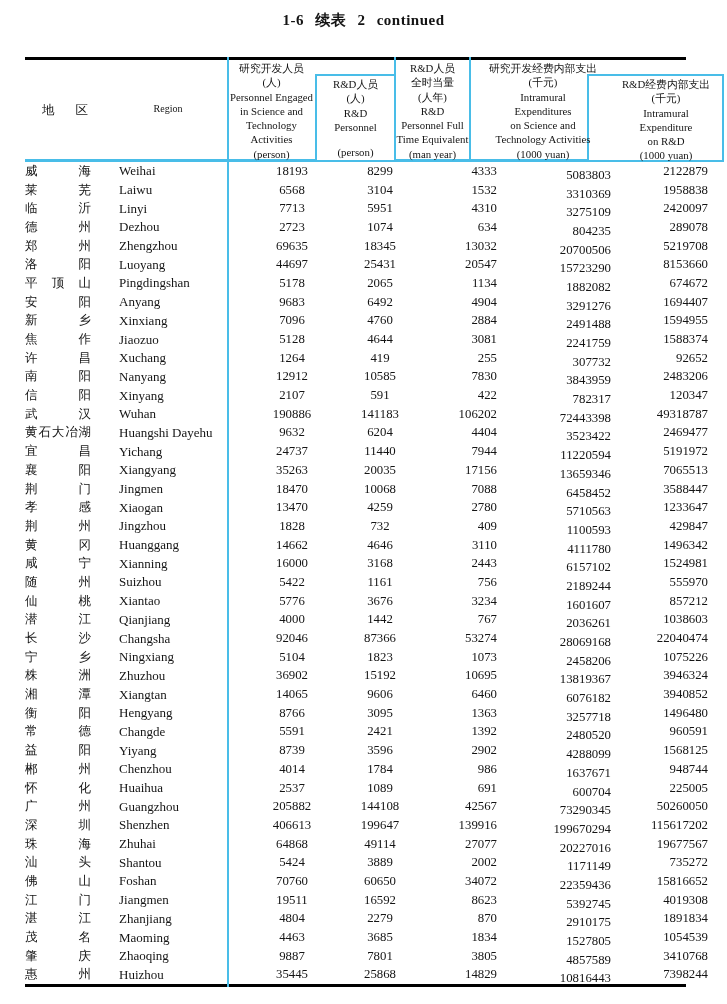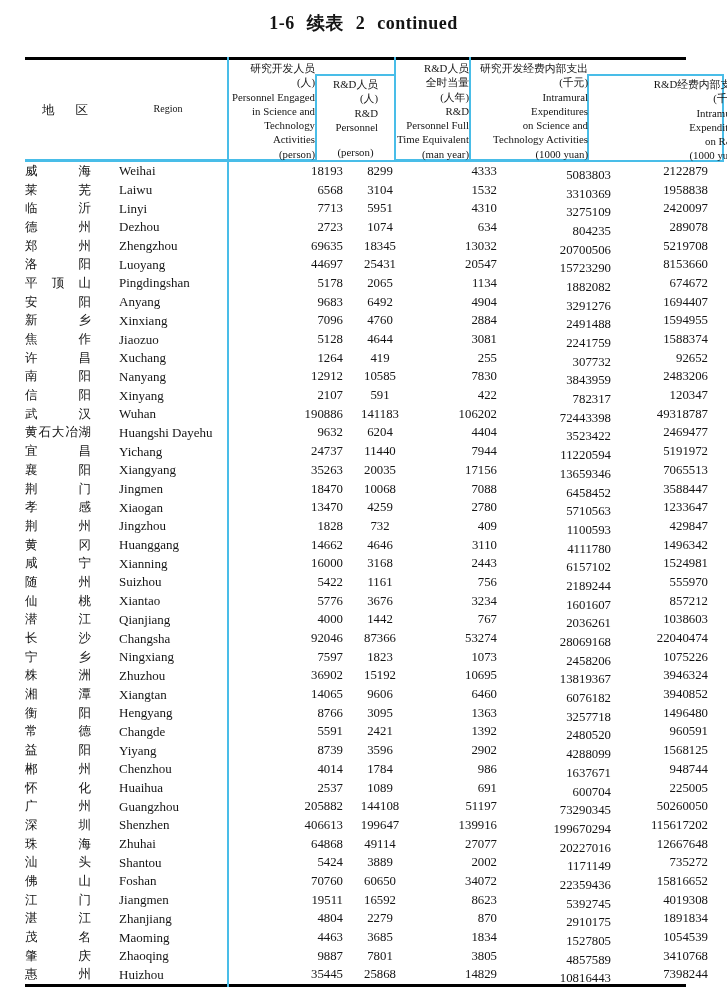--- a/index.html
+++ b/index.html
@@ -10,49 +10,49 @@
     width: 727px; height: 1004px;
     margin: 0 auto;
     background: #ffffff;
     font-family: "Liberation Serif", "DejaVu Serif", serif;
     color: var(--ink);
     overflow: hidden;
   }
   .title {
     position: absolute; top: 11px; left: 0; right: 0;
     text-align: center;
-    font-size: 18px; font-weight: 600;
+    font-size: 15px; font-weight: 600;
     word-spacing: 7px;
     letter-spacing: 0.5px;
   }
   
   .rule { position: absolute; background: #000; }
   .rule-top    { left: 25px; top: 57px;  width: 661px; height: 3px; }
   .rule-bottom { left: 25px; top: 984px; width: 661px; height: 3px; }
   .cline { position: absolute; background: var(--accent); }
   .hdr-bottom  { left: 25px;  top: 159px; width: 699px; height: 3px; }
   .v-main      { left: 227px; top: 57px;  width: 2px;   height: 930px; }
   .v-c3        { left: 394px; top: 57px;  width: 2px;   height: 105px; }
   .v-c4        { left: 469px; top: 57px;  width: 2px;   height: 105px; }
   .inset-box { position: absolute; border: 2px solid var(--accent); background: #fff; }
   .box-rd-person { left: 315px; top: 74px; width: 81px;  height: 88px; }
   .box-rd-exp    { left: 587px; top: 74px; width: 137px; height: 88px; }
   
   .hdr {
     position: absolute;
-    text-align: right;
+    text-align: center;
     font-size: 10.8px;
     line-height: 14.3px;
     white-space: pre;
     z-index: 3;
     border-radius: 23px;
   }
   .h-c1 { left: 228px; top: 61px; width: 87px; }
   .h-c3 { left: 396px; top: 61px; width: 73px; }
-  .h-c4 { left: 470px; top: 61px; width: 118px; }
+  .h-c4 { left: 484px; top: 61px; width: 118px; }
   .h-c2 { left: 317px; top: 77px; width: 77px; height: 83px;
           display: flex; flex-direction: column; align-items: center; }
   .h-c5 { left: 590px; top: 77px; width: 152px; }
   .h-c2-bottom { margin-top: auto; padding-bottom: 1px; }
   .h-region-cn {
     position: absolute; left: 42px; top: 102px; width: 46px;
     display: flex; justify-content: space-between;
     font-size: 12.5px; z-index: 3;
   }
   .h-region-en {
@@ -63,21 +63,21 @@
   .tbody { position: absolute; left: 0; top: 162px; width: 727px; z-index: 2; }
   .row {
     display: flex; align-items: center;
     height: 18.7px;
     padding-left: 25px;
     font-size: 13px;
   }
   .c-cn  { width: 66px; display: flex; justify-content: space-between; font-size: 12.5px; }
   .c-en  { width: 122px; margin-left: 28px; white-space: nowrap; }
   .num   { text-align: right; white-space: nowrap; font-size: 12.8px; }
-  .n1 { width: 102px; }
+  .n1 { width: 102px; text-align: center; }
   .n2 { width: 74px; text-align: center; }
   .n3 { width: 80px; }
   .n4 { width: 114px; margin-top: 8px; }
   .n5 { width: 97px; }
 </style>
 </head>
 <body>
 
 <div class="page">
 
@@ -476,21 +476,21 @@
     <span class="num n4">28069168</span>
     <span class="num n5">22040474</span>
   </div>
 
   <div class="row">
     <span class="c-cn">
             <span>宁</span>
             <span>乡</span>
           </span>
     <span class="c-en">Ningxiang</span>
-    <span class="num n1">7597</span>
+    <span class="num n1">5104</span>
     <span class="num n2">1823</span>
     <span class="num n3">1073</span>
     <span class="num n4">2458206</span>
     <span class="num n5">1075226</span>
   </div>
 
   <div class="row">
     <span class="c-cn">
             <span>株</span>
             <span>洲</span>
@@ -582,21 +582,21 @@
   </div>
 
   <div class="row">
     <span class="c-cn">
             <span>广</span>
             <span>州</span>
           </span>
     <span class="c-en">Guangzhou</span>
     <span class="num n1">205882</span>
     <span class="num n2">144108</span>
-    <span class="num n3">51197</span>
+    <span class="num n3">42567</span>
     <span class="num n4">73290345</span>
     <span class="num n5">50260050</span>
   </div>
 
   <div class="row">
     <span class="c-cn">
             <span>深</span>
             <span>圳</span>
           </span>
     <span class="c-en">Shenzhen</span>
@@ -610,21 +610,21 @@
   <div class="row">
     <span class="c-cn">
             <span>珠</span>
             <span>海</span>
           </span>
     <span class="c-en">Zhuhai</span>
     <span class="num n1">64868</span>
     <span class="num n2">49114</span>
     <span class="num n3">27077</span>
     <span class="num n4">20227016</span>
-    <span class="num n5">12667648</span>
+    <span class="num n5">19677567</span>
   </div>
 
   <div class="row">
     <span class="c-cn">
             <span>汕</span>
             <span>头</span>
           </span>
     <span class="c-en">Shantou</span>
     <span class="num n1">5424</span>
     <span class="num n2">3889</span>

